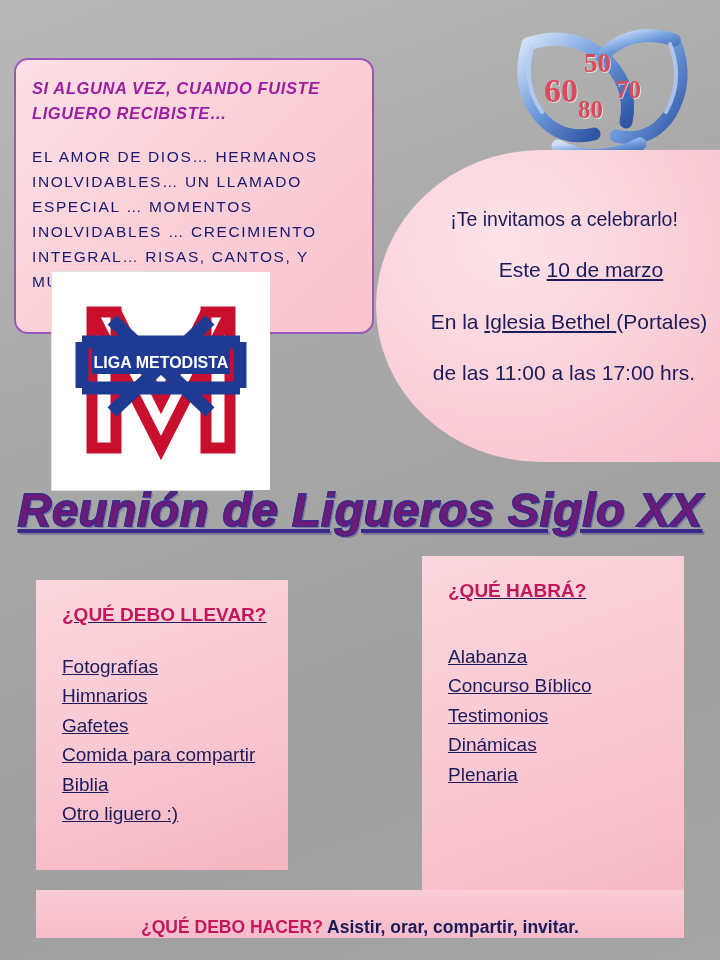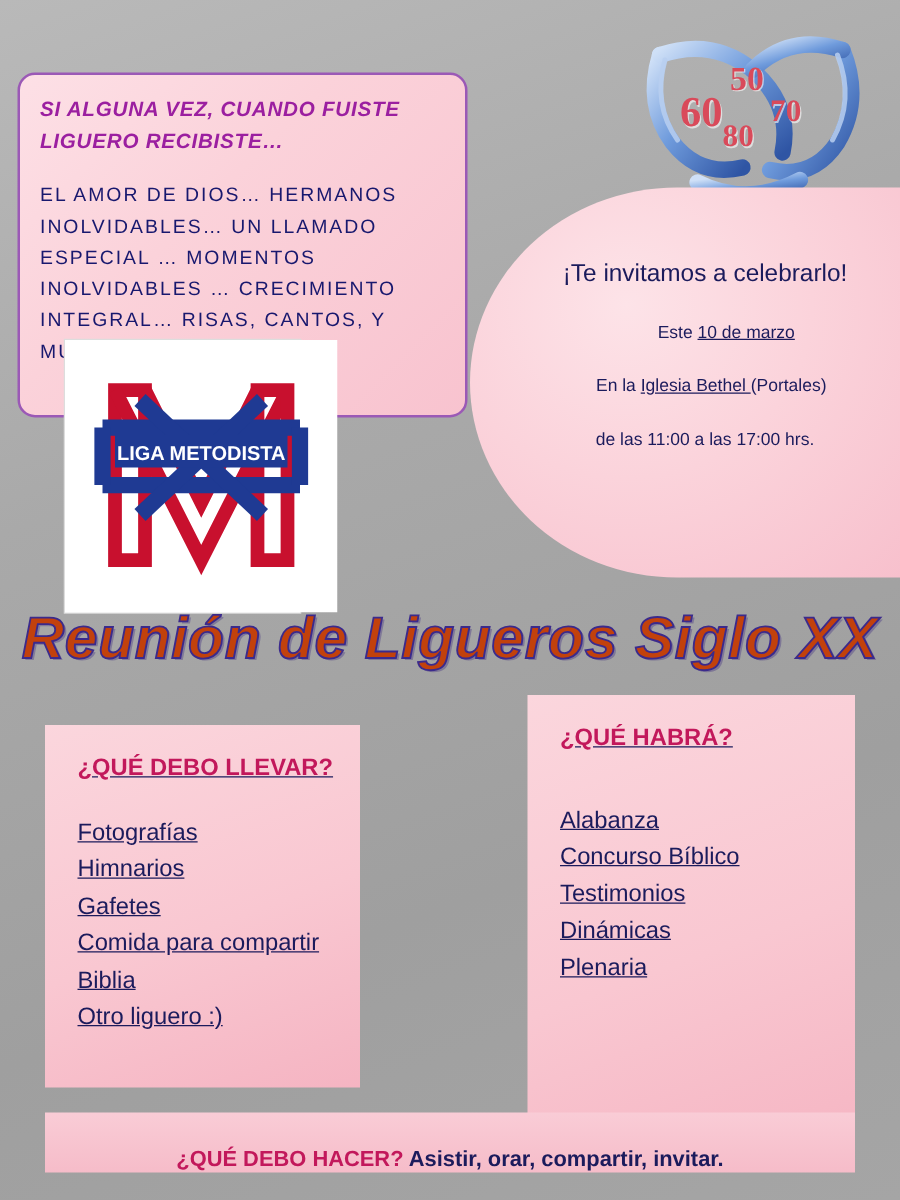--- a/index.html
+++ b/index.html
@@ -76,21 +76,21 @@
     padding: 58px 16px 20px 34px;
     text-align: center;
     color: #1b1b5c;
   }
   .bubble-right .ln {
     font-size: 19.5px;
     line-height: 1.2;
     margin-bottom: 26px;
     white-space: nowrap;
   }
-  .bubble-right .ln.big { font-size: 14px; }
+  .bubble-right .ln.big { font-size: 21px; }
   .bubble-right .ln.last { margin-bottom: 16px; }
   .bubble-right .u { text-decoration: underline; }
   .r-ind1 { padding-left: 34px; }
   .r-ind2 { padding-left: 10px; margin-top: 18px; }
 
   
   .logo-box {
     position: absolute;
     left: 52px;
     top: 272px;
@@ -104,25 +104,26 @@
   
   .poster-title {
     position: absolute;
     left: 0;
     right: 0;
     top: 484px;
     text-align: center;
     font-size: 47px;
     font-weight: bold;
     font-style: italic;
-    color: #c2410c;
+    color: #701a75;
     letter-spacing: 0.5px;
     line-height: 1.12;
     -webkit-text-stroke: 1.5px #3b2a8c;
     text-shadow: 2px 2px 0 rgba(60,40,130,0.35);
+    text-decoration: underline;
   }
 
   
   .panel {
     position: absolute;
     box-sizing: border-box;
     background: linear-gradient(160deg, #fbd6dd 0%, #f9c7d1 55%, #f5b4c2 100%);
     padding: 18px 10px 12px 26px;
     text-align: left;
     color: #1b1b5c;

